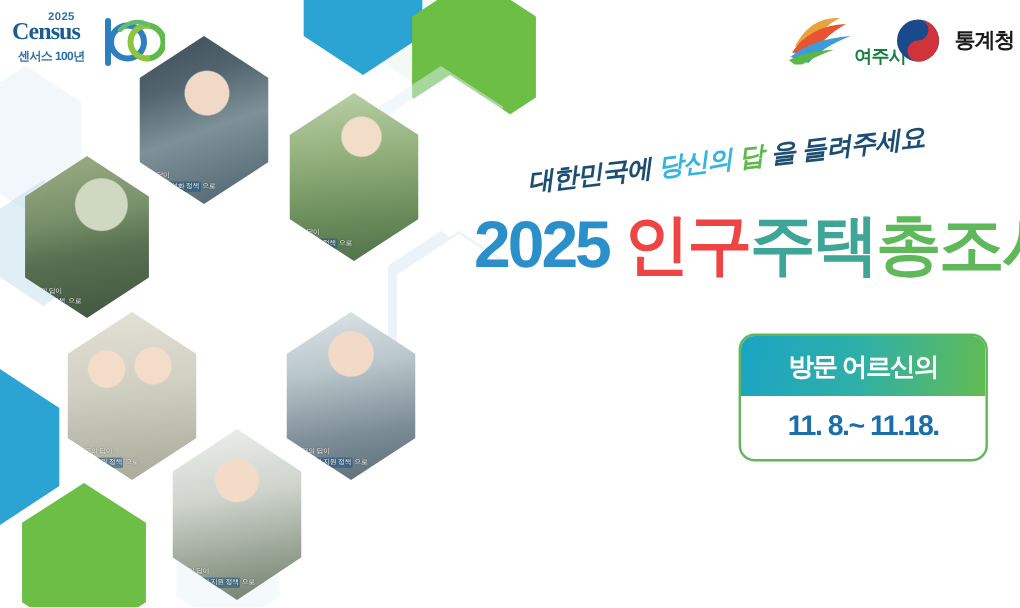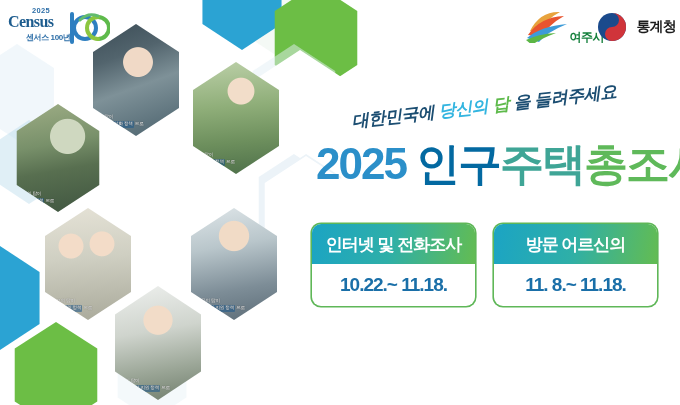--- a/index.html
+++ b/index.html
@@ -65,21 +65,21 @@
   #tagline{position:absolute;white-space:nowrap;
            font-size:17px;font-weight:bold;font-style:italic;
            transform:rotate(-6.5deg);transform-origin:left center;}
   #tagline .k{color:#1C4E72;letter-spacing:-0.5px;}
   #tagline .c{color:#33B5E0;letter-spacing:-0.5px;}
   #tagline .g{color:#5EBA4B;letter-spacing:-0.5px;}
 
   #headline{position:absolute;white-space:nowrap;font-weight:bold;
             letter-spacing:-2px;line-height:1;}
   #headline .num{font-size:44px;color:#2B8FC9;}
-  #headline .t1{font-size:44px;color:#0369a1;}
+  #headline .t1{font-size:44px;color:#ef4444;}
   #headline .t2{font-size:44px;color:#3FA596;}
   #headline .t3{font-size:44px;color:#5FB95A;}
 
   .infobox{position:absolute;width:163px;height:82px;
            border-radius:9px;overflow:hidden;
            background:#fff;
            box-shadow:0 0 0 1.6px #5FB758;}
   .infobox .hd{height:40px;
        background:linear-gradient(100deg,#1BA4C4 0%,#2EAFA8 48%,#63BC52 100%);
        display:flex;align-items:center;justify-content:center;}
@@ -87,21 +87,21 @@
   .infobox .bd{height:42px;display:flex;align-items:center;justify-content:center;}
   .infobox .bd span{color:#1A6FA8;font-size:19px;font-weight:bold;letter-spacing:-1px;}
 
   
   #census-logo{position:absolute;left:6px;top:4px;width:104px;height:46px;}
   #census-logo .yr{position:absolute;left:26px;top:2px;font-size:7.5px;
                    font-weight:bold;color:#2E6FA8;letter-spacing:.3px;}
   #census-logo .cw{position:absolute;left:2px;top:9px;font-size:16px;
                    font-weight:bold;color:#1D5C8E;letter-spacing:-0.6px;
                    font-family:"Liberation Serif",serif;}
-  #census-logo .kw{position:absolute;left:20px;top:28px;font-size:8px;
+  #census-logo .kw{position:absolute;left:6px;top:28px;font-size:8px;
                    font-weight:bold;color:#2E6FA8;letter-spacing:-0.4px;}
   #census-logo .hundred{position:absolute;left:62px;top:4px;width:42px;height:38px;}
 
   #city-logo{position:absolute;left:524px;top:9px;width:80px;height:38px;}
   #city-logo .nm{position:absolute;right:0;bottom:1px;font-size:12px;
                  font-weight:bold;color:#15803d;letter-spacing:-0.5px;}
   #stats-logo{position:absolute;left:596px;top:9px;width:82px;height:38px;}
   #stats-logo .nm{position:absolute;right:2px;top:9px;font-size:14px;
                   font-weight:bold;color:#1B1B1B;letter-spacing:-0.8px;}
 
@@ -217,28 +217,20 @@
     <span class="k">대한민국에</span>
     <span class="c">당신의</span>
     <span class="g">답</span>
     <span class="k">을 들려주세요</span>
   </div>
 
   <div id="headline" style="left:316px;top:142px;">
     <span class="num">2025</span><span style="display:inline-block;width:10px;"></span><span class="t1">인구</span><span class="t2">주택</span><span class="t3">총조사</span>
   </div>
 
-  <div class="infobox" style="left:312px;top:224px;">
-    <div class="hd">
-      <span>인터넷 및 전화조사</span>
-    </div>
-    <div class="bd">
-      <span>10.22.~ 11.18.</span>
-    </div>
-  </div>
 
   <div class="infobox" style="left:494px;top:224px;">
     <div class="hd">
       <span>방문 어르신의</span>
     </div>
     <div class="bd">
       <span>11. 8.~ 11.18.</span>
     </div>
   </div>
 

